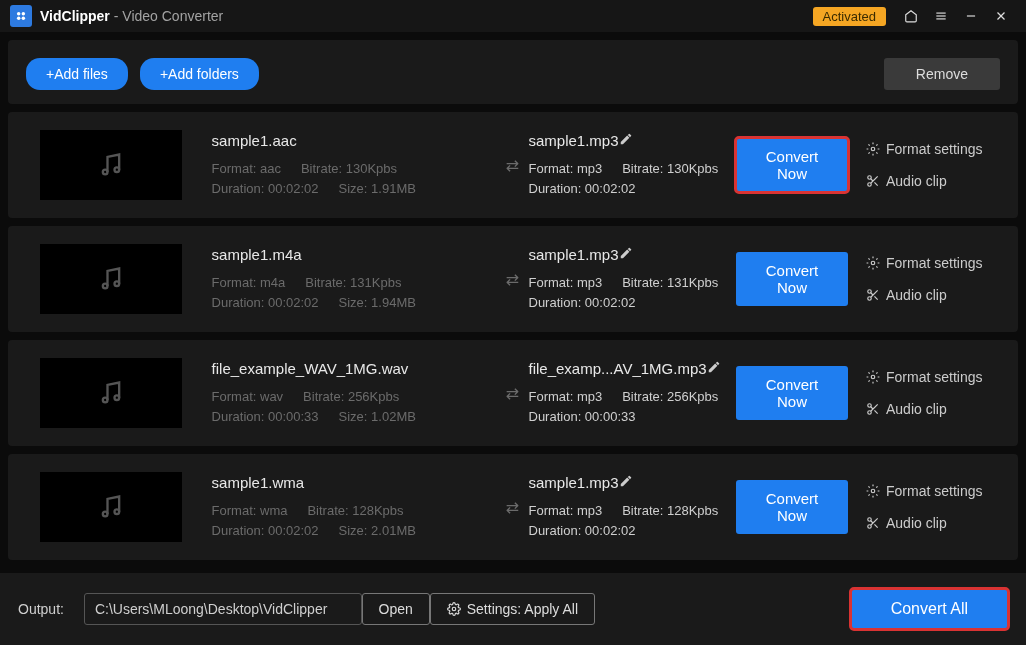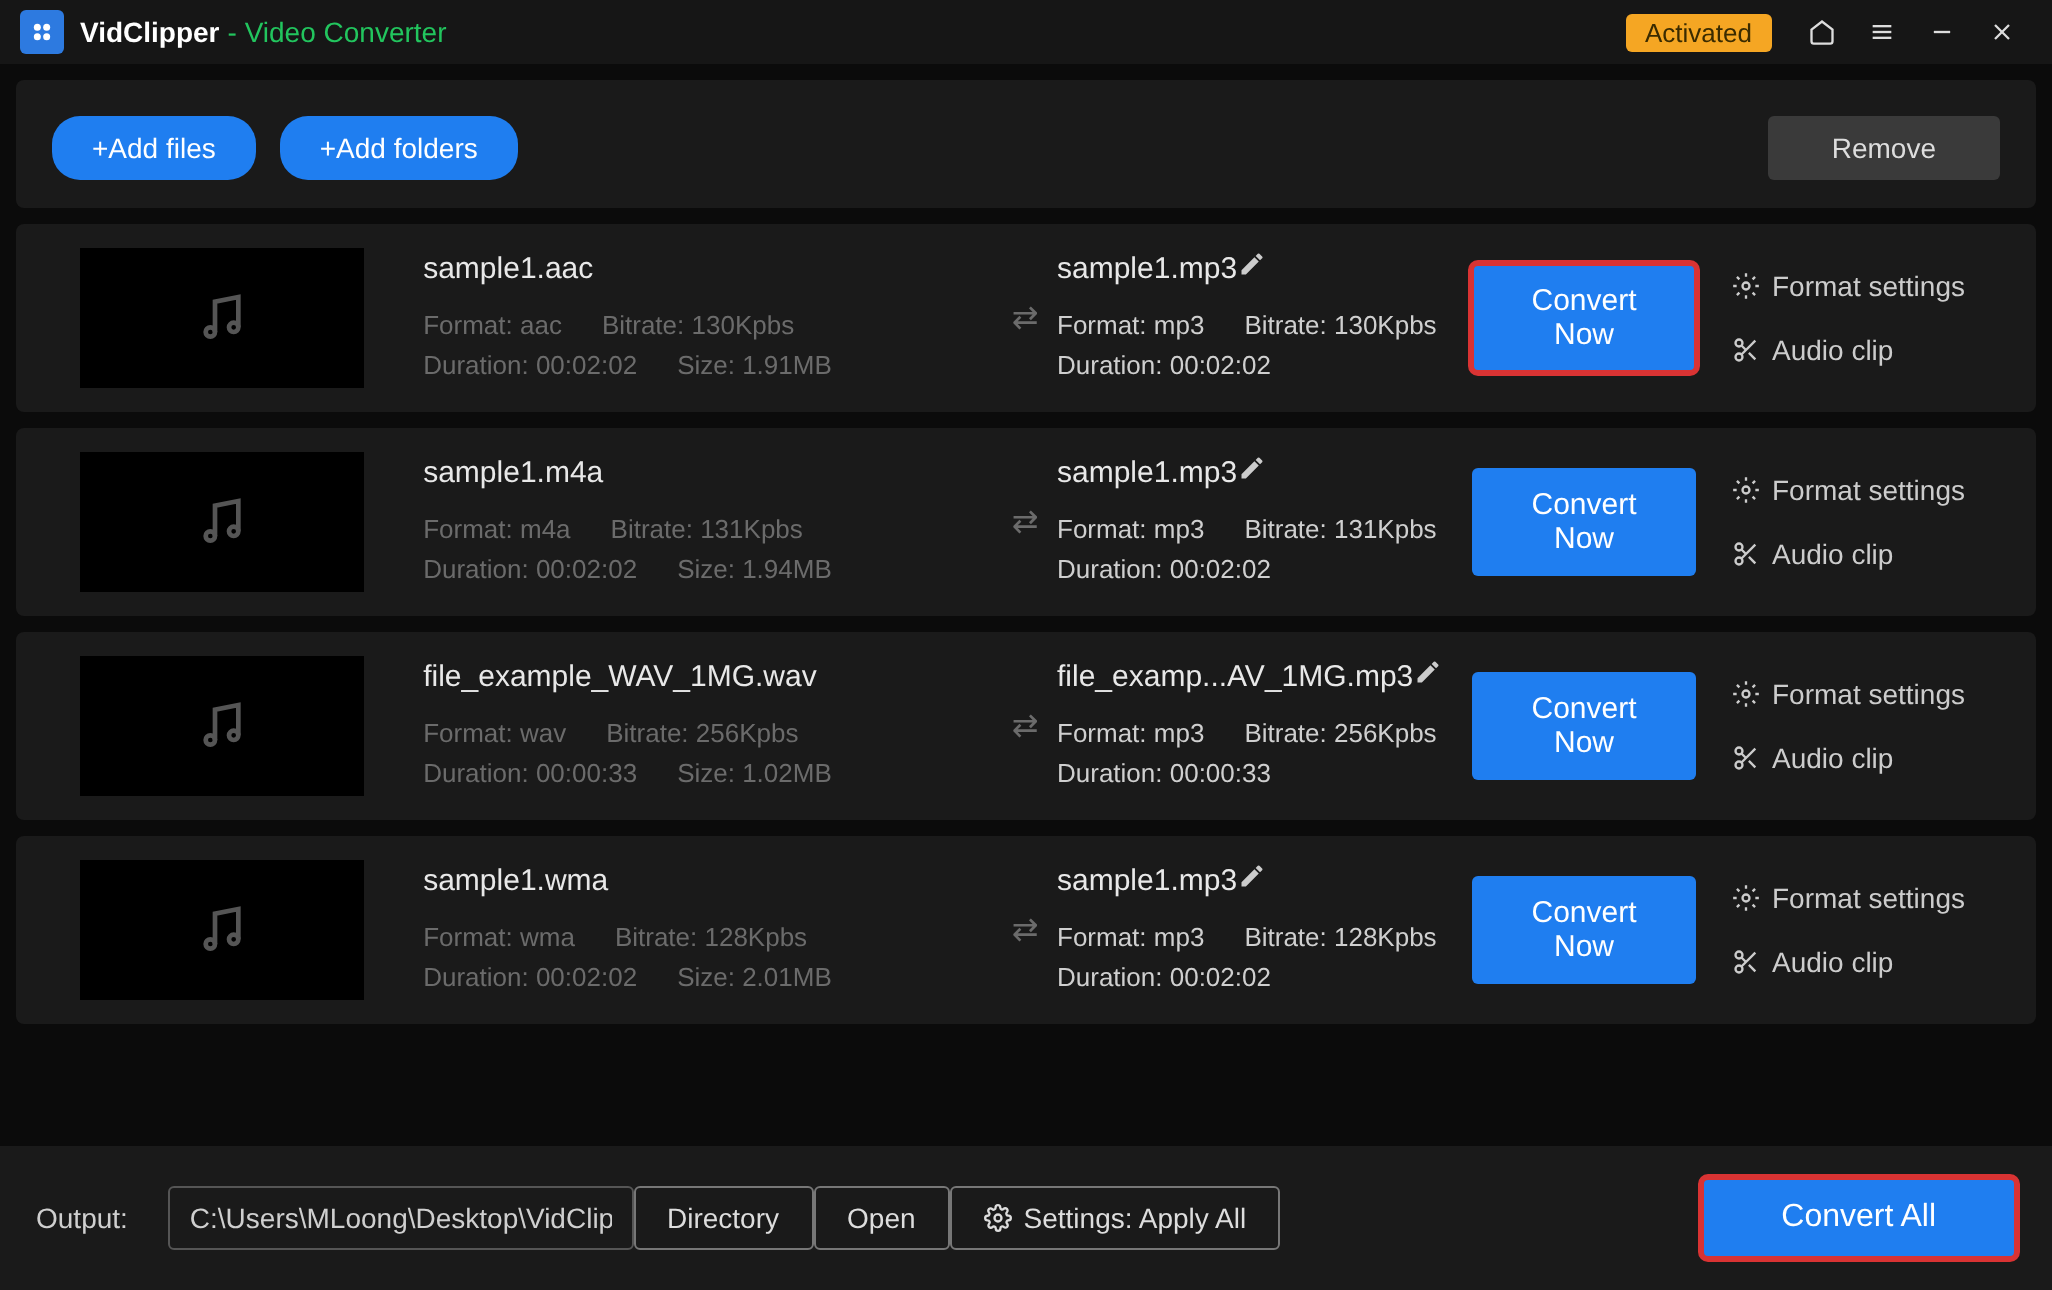--- a/index.html
+++ b/index.html
@@ -2,33 +2,33 @@
 <html><head>
 <meta charset="utf-8">
 <style>
 * { box-sizing: border-box; margin: 0; padding: 0; }
 body { width: 1026px; height: 645px; background: #0b0b0b; font-family: "Segoe UI", Arial, sans-serif; color: #e8e8e8; overflow: hidden; font-size: 14px; }
 
 .titlebar { height: 32px; display: flex; align-items: center; padding: 0 10px; background: #161616; }
 .app-logo { width: 22px; height: 22px; background: #2d7ae0; border-radius: 3px; display: flex; align-items: center; justify-content: center; margin-right: 8px; }
 .app-logo svg { width: 14px; height: 14px; }
 .app-name { font-weight: 600; color: #fff; font-size: 14px; }
-.app-sub { color: #22c55e; font-size: 14px; margin-left: 4px; }
+.app-sub { color: #a3a3a3; font-size: 14px; margin-left: 4px; }
 .titlebar-spacer { flex: 1; }
 .badge { background: #f5a623; color: #3a2b00; padding: 2px 10px; border-radius: 3px; font-size: 13px; margin-right: 10px; }
 .title-icon { width: 24px; height: 24px; display: flex; align-items: center; justify-content: center; color: #ddd; margin: 0 3px; cursor: pointer; }
 .title-icon svg { width: 14px; height: 14px; }
 
 .toolbar { display: flex; align-items: center; padding: 18px 18px 14px; background: #1a1a1a; margin: 8px 8px 0; border-radius: 4px; }
 .btn-blue { background: #1f7ef0; color: #fff; border: none; padding: 8px 20px; border-radius: 14px; font-size: 14px; cursor: pointer; margin-right: 12px; }
 .btn-dark { background: #3a3a3a; color: #ddd; border: none; padding: 8px 32px; border-radius: 3px; font-size: 14px; cursor: pointer; }
 .toolbar-spacer { flex: 1; }
 
 .list { padding: 0 8px; }
-.row { display: flex; align-items: center; background: #1a1a1a; margin-top: 8px; border-radius: 4px; padding: 14px 32px; height: 94px; }
+.row { display: flex; align-items: center; background: #1a1a1a; margin-top: 8px; border-radius: 4px; padding: 14px 32px; height: 106px; }
 .thumb { width: 150px; height: 70px; background: #000; border: 1px solid #000; display: flex; align-items: center; justify-content: center; margin-right: 30px; }
 .thumb svg { width: 28px; height: 28px; stroke: #555; fill: none; stroke-width: 2; }
 .src { width: 300px; }
 .src-name { color: #e8e8e8; font-size: 15px; margin-bottom: 10px; }
 .meta-row { display: flex; gap: 20px; }
 .meta { color: #6b6b6b; font-size: 13px; line-height: 20px; }
 .arrows { width: 36px; color: #6b6b6b; font-size: 16px; letter-spacing: -2px; text-align:center; }
 .dst { width: 220px; position: relative; }
 .dst-name { color: #e8e8e8; font-size: 15px; margin-bottom: 10px; display: flex; align-items: center; }
 .edit-icon { color: #ccc; }
@@ -317,21 +317,20 @@
           </svg>
           <span>Audio clip</span>
         </span>
       </div>
     </div>
   </div>
 
 <div class="footer">
   <span class="out-label">Output:</span>
   <input class="out-path" value="C:\Users\MLoong\Desktop\VidClipper" style="">
-  <button class="btn-outline">Directory</button>
   <button class="btn-outline">Open</button>
   <button class="btn-outline with-icon">
     <svg width="14" height="14" viewBox="0 0 24 24" fill="none" stroke="currentColor" stroke-width="2">
         <circle cx="12" cy="12" r="3"></circle>
         <path d="M19.4 15a1.65 1.65 0 00.33 1.82l.06.06a2 2 0 11-2.83 2.83l-.06-.06a1.65 1.65 0 00-1.82-.33 1.65 1.65 0 00-1 1.51V21a2 2 0 11-4 0v-.09a1.65 1.65 0 00-1-1.51 1.65 1.65 0 00-1.82.33l-.06.06a2 2 0 11-2.83-2.83l.06-.06a1.65 1.65 0 00.33-1.82 1.65 1.65 0 00-1.51-1H3a2 2 0 110-4h.09a1.65 1.65 0 001.51-1 1.65 1.65 0 00-.33-1.82l-.06-.06a2 2 0 112.83-2.83l.06.06a1.65 1.65 0 001.82.33h0a1.65 1.65 0 001-1.51V3a2 2 0 114 0v.09a1.65 1.65 0 001 1.51 1.65 1.65 0 001.82-.33l.06-.06a2 2 0 112.83 2.83l-.06.06a1.65 1.65 0 00-.33 1.82v0a1.65 1.65 0 001.51 1H21a2 2 0 110 4h-.09a1.65 1.65 0 00-1.51 1z"></path>
       </svg>
     <span>Settings: Apply All</span>
   </button>
   <div class="footer-spacer"></div>
   <button class="convert-all highlight-red">Convert All</button>

